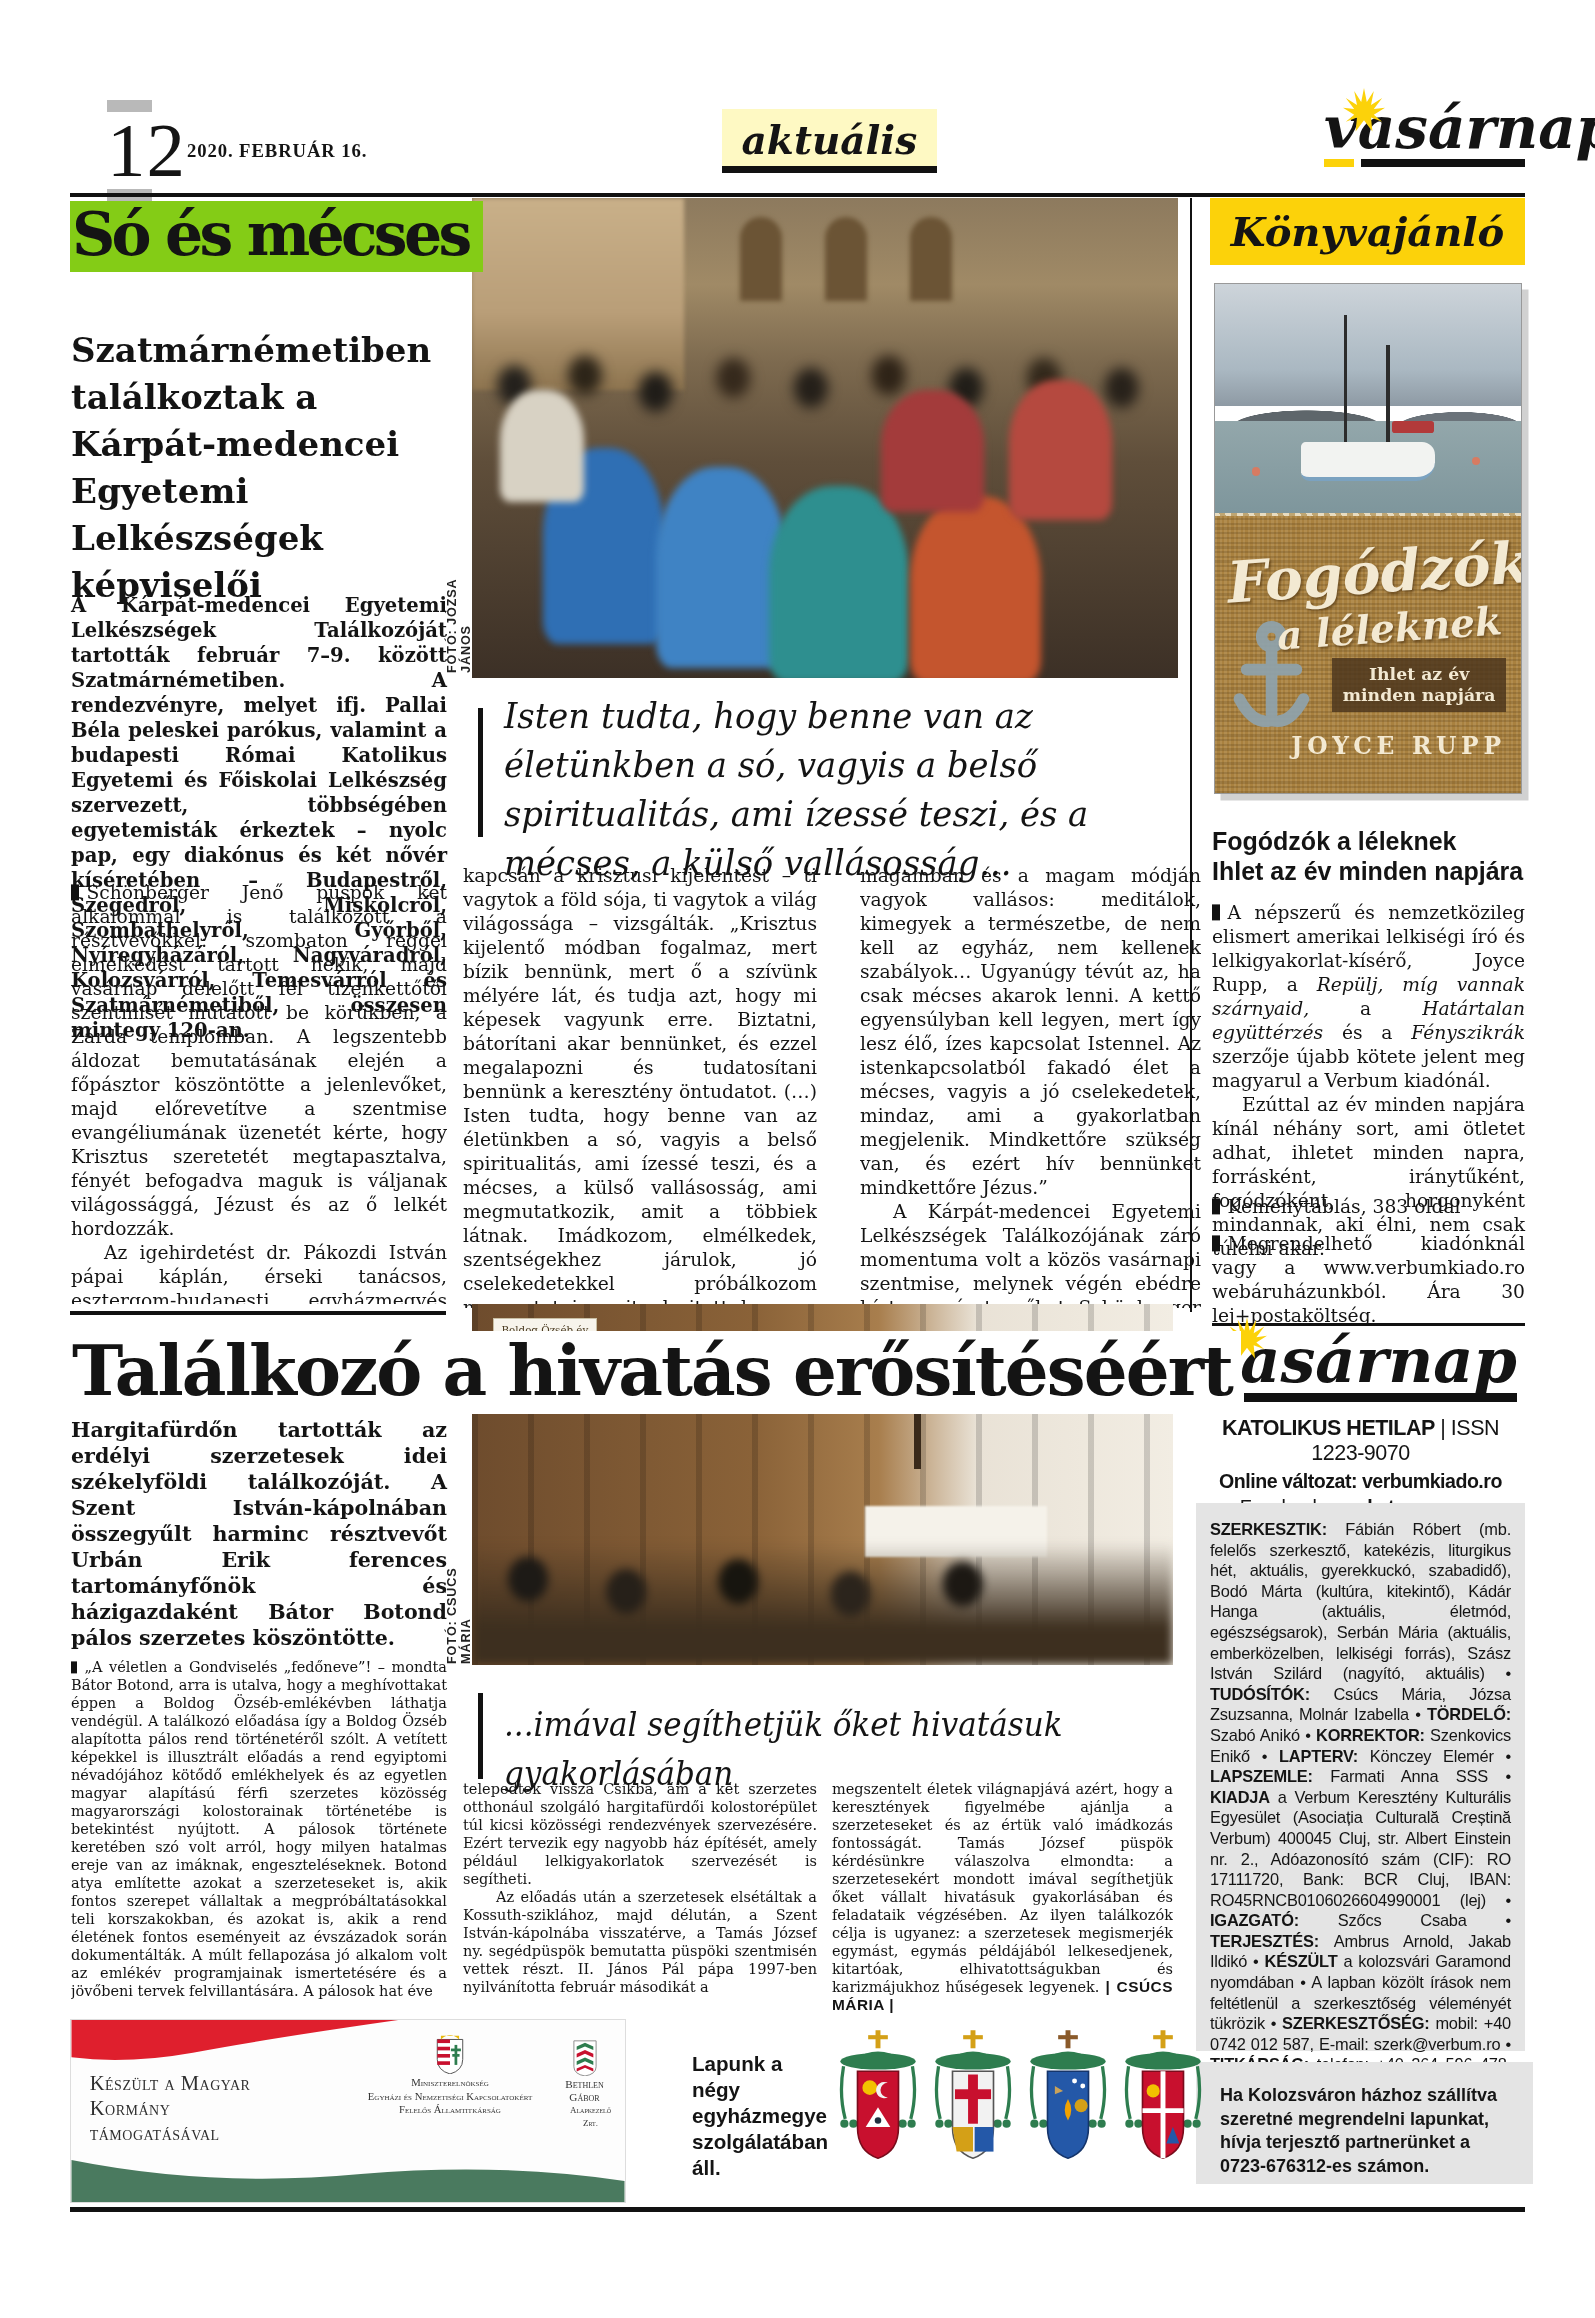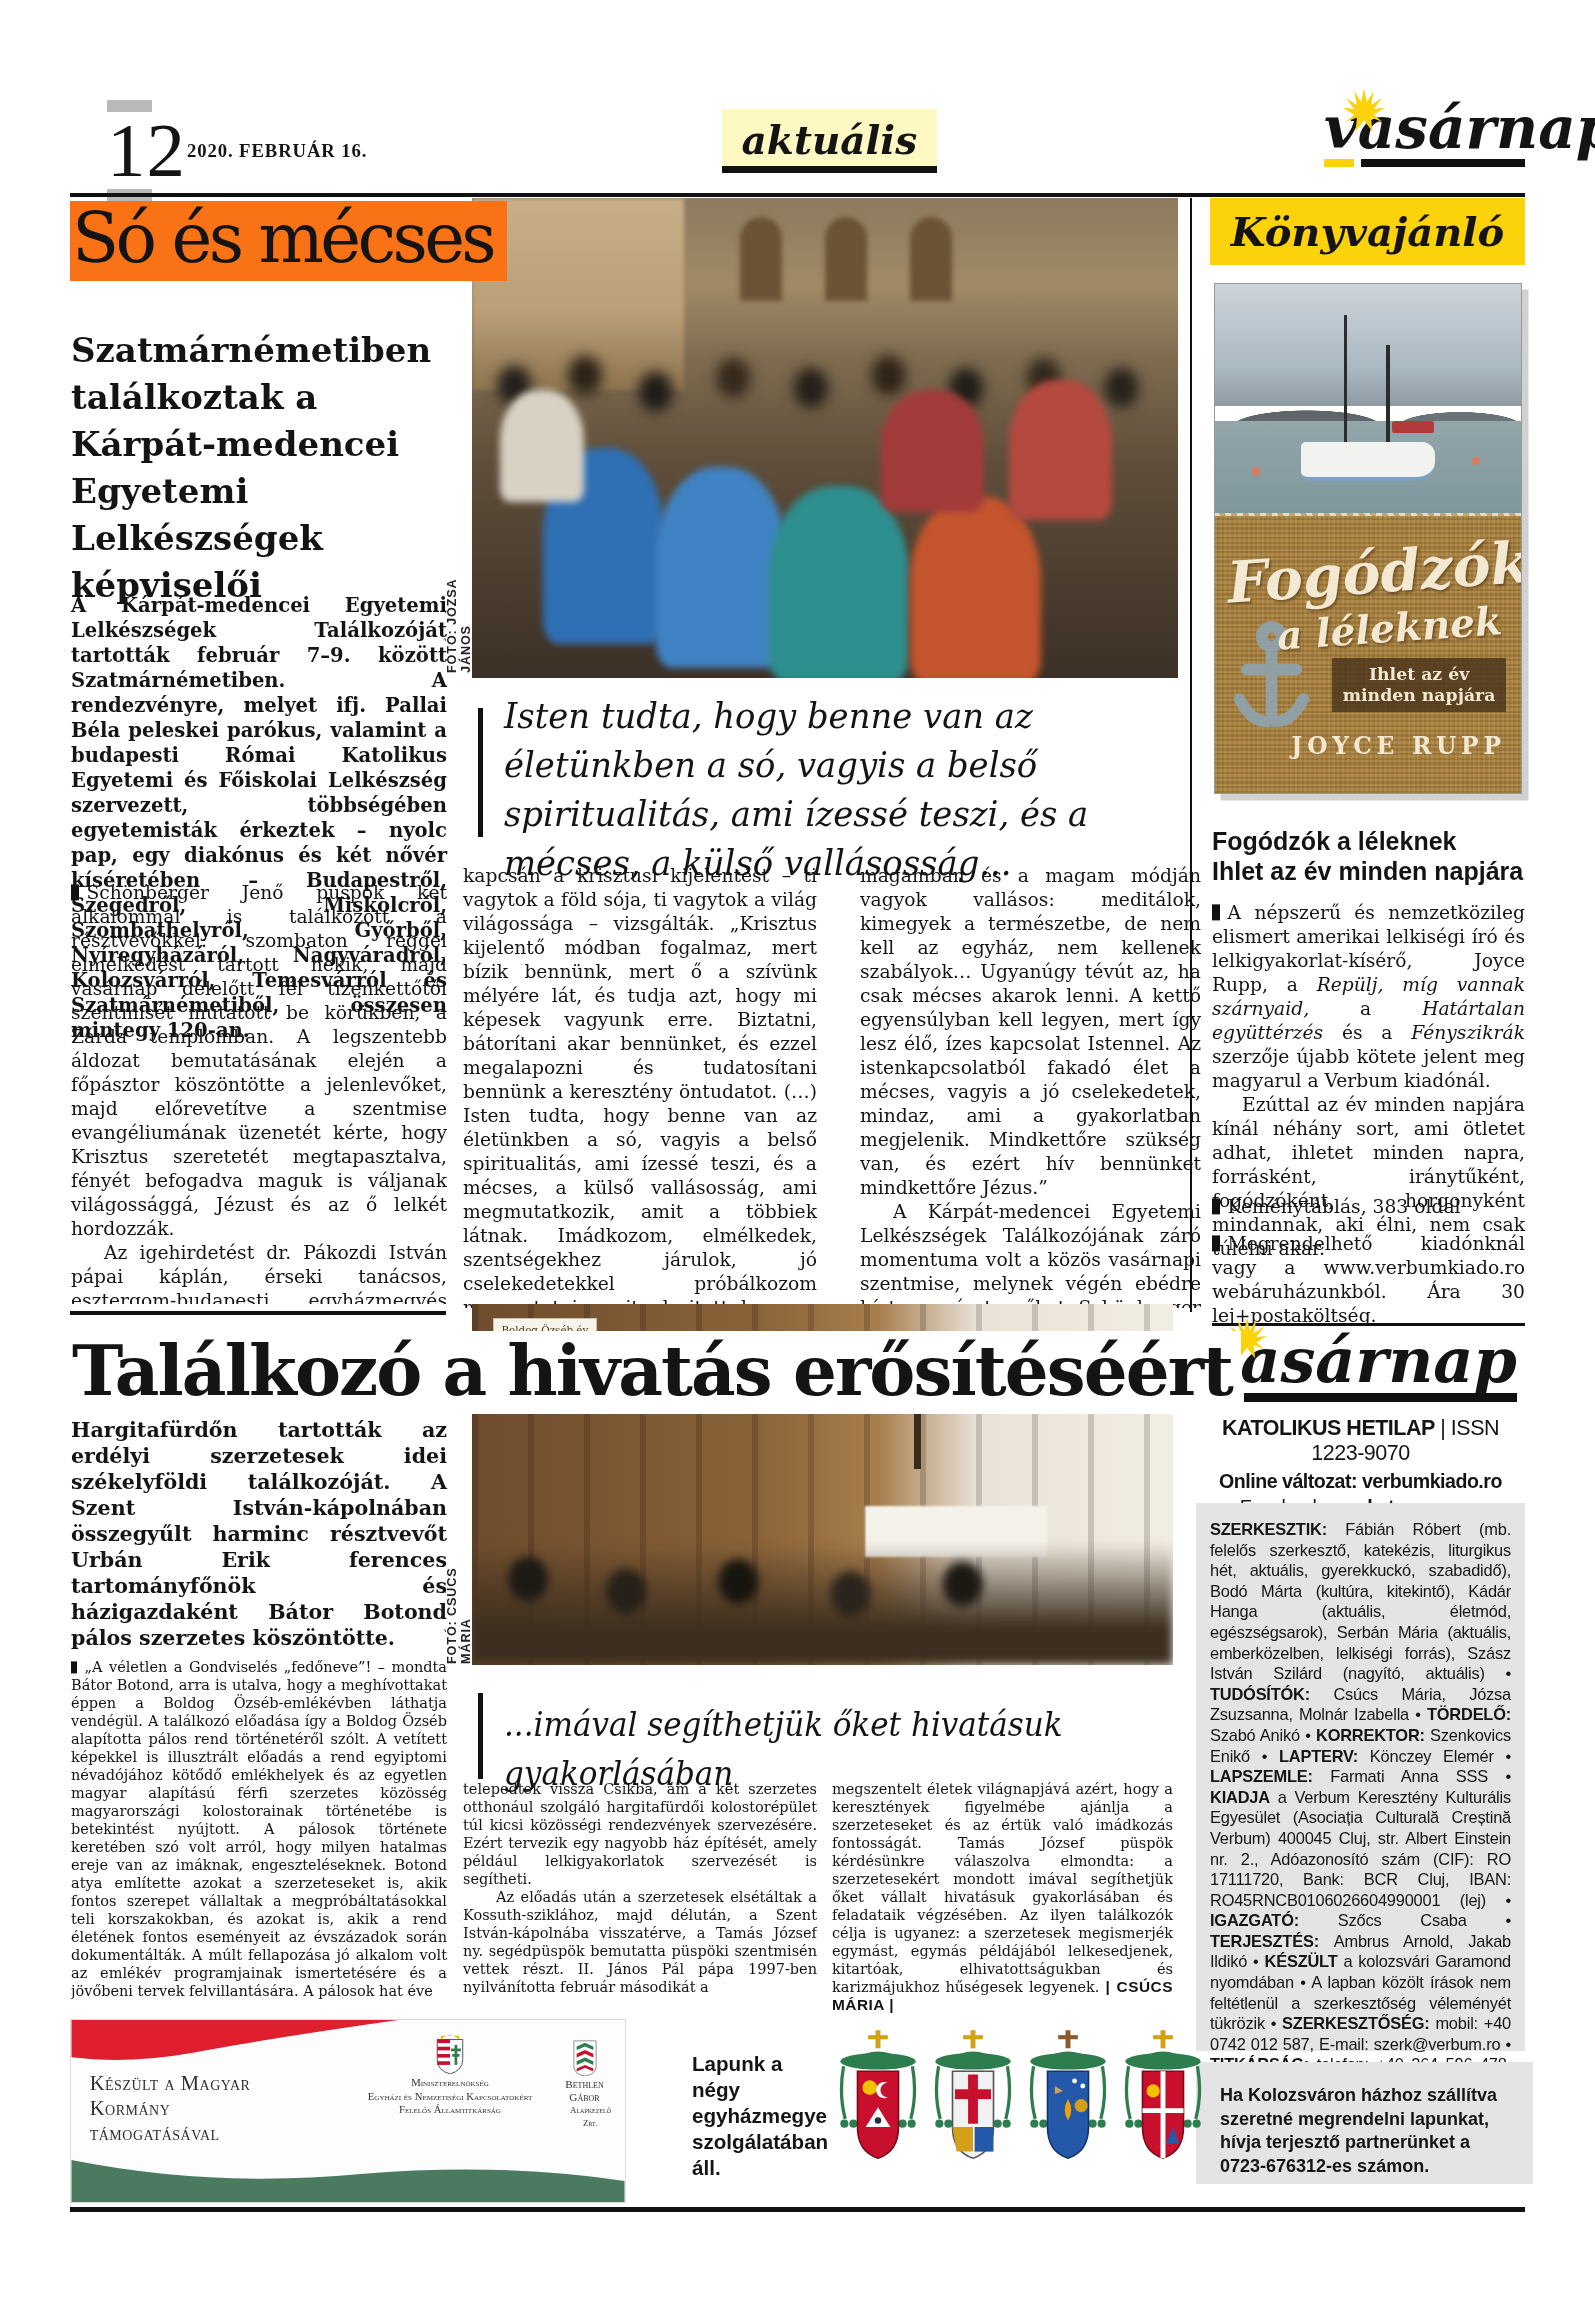--- a/index.html
+++ b/index.html
@@ -12,21 +12,21 @@
   .graybar{background:#b9b9b9;width:45px;height:12px;}
   .date{font-family:"Liberation Serif",serif;font-size:18.7px;letter-spacing:0.9px;font-weight:600;}
   .sectionbox{background:#fef9c3;border-bottom:7.5px solid #111;padding:8.4px 19.6px 2.8px;
               font-style:italic;font-weight:bold;font-size:39px;font-family:"DejaVu Serif",serif;}
   .brand{font-style:italic;font-weight:bold;font-family:"DejaVu Serif",serif;line-height:.9;}
   .brand .word{display:block;}
   .brand-under{display:flex;align-items:center;gap:6.5px;margin-top:4.7px;}
   .brand-under .y{background:var(--accent-yellow);height:8.4px;width:30px;}
   .brand-under .k{background:#111;height:8.4px;flex:1;}
   
-  .headline1{font-weight:normal;font-size:69px;letter-spacing:-3.7px;line-height:1;background:#f97316;padding:2.8px 14px 8.4px 1.9px;}
+  .headline1{font-weight:bold;font-size:60px;letter-spacing:-3.7px;line-height:1;background:#84cc16;padding:2.8px 14px 8.4px 1.9px;}
   .headline2{font-weight:bold;font-size:69px;letter-spacing:-1.9px;line-height:1;background:#fff;padding:4.7px 9.3px 9.3px 1.9px;white-space:nowrap;}
   .subtitle{font-weight:bold;font-size:34px;line-height:47px;}
   .lead{font-weight:bold;font-size:19.6px;line-height:25px;text-align:justify;}
   .lead2{font-weight:bold;font-size:20.6px;line-height:26px;text-align:justify;}
   .body1 p, .body2 p{margin:0;text-align:justify;}
   .body1 p{font-size:18.7px;line-height:24px;}
   .body2 p{font-size:14.5px;line-height:18px;}
   .body1 p + p, .body2 p + p{text-indent:33px;}
   .marker{display:inline-block;width:8px;height:16px;background:#111;margin-right:7.5px;transform:translateY(1.4px);}
   .quote{font-style:italic;font-size:36px;line-height:49px;transform:scaleX(.94);transform-origin:left;}

